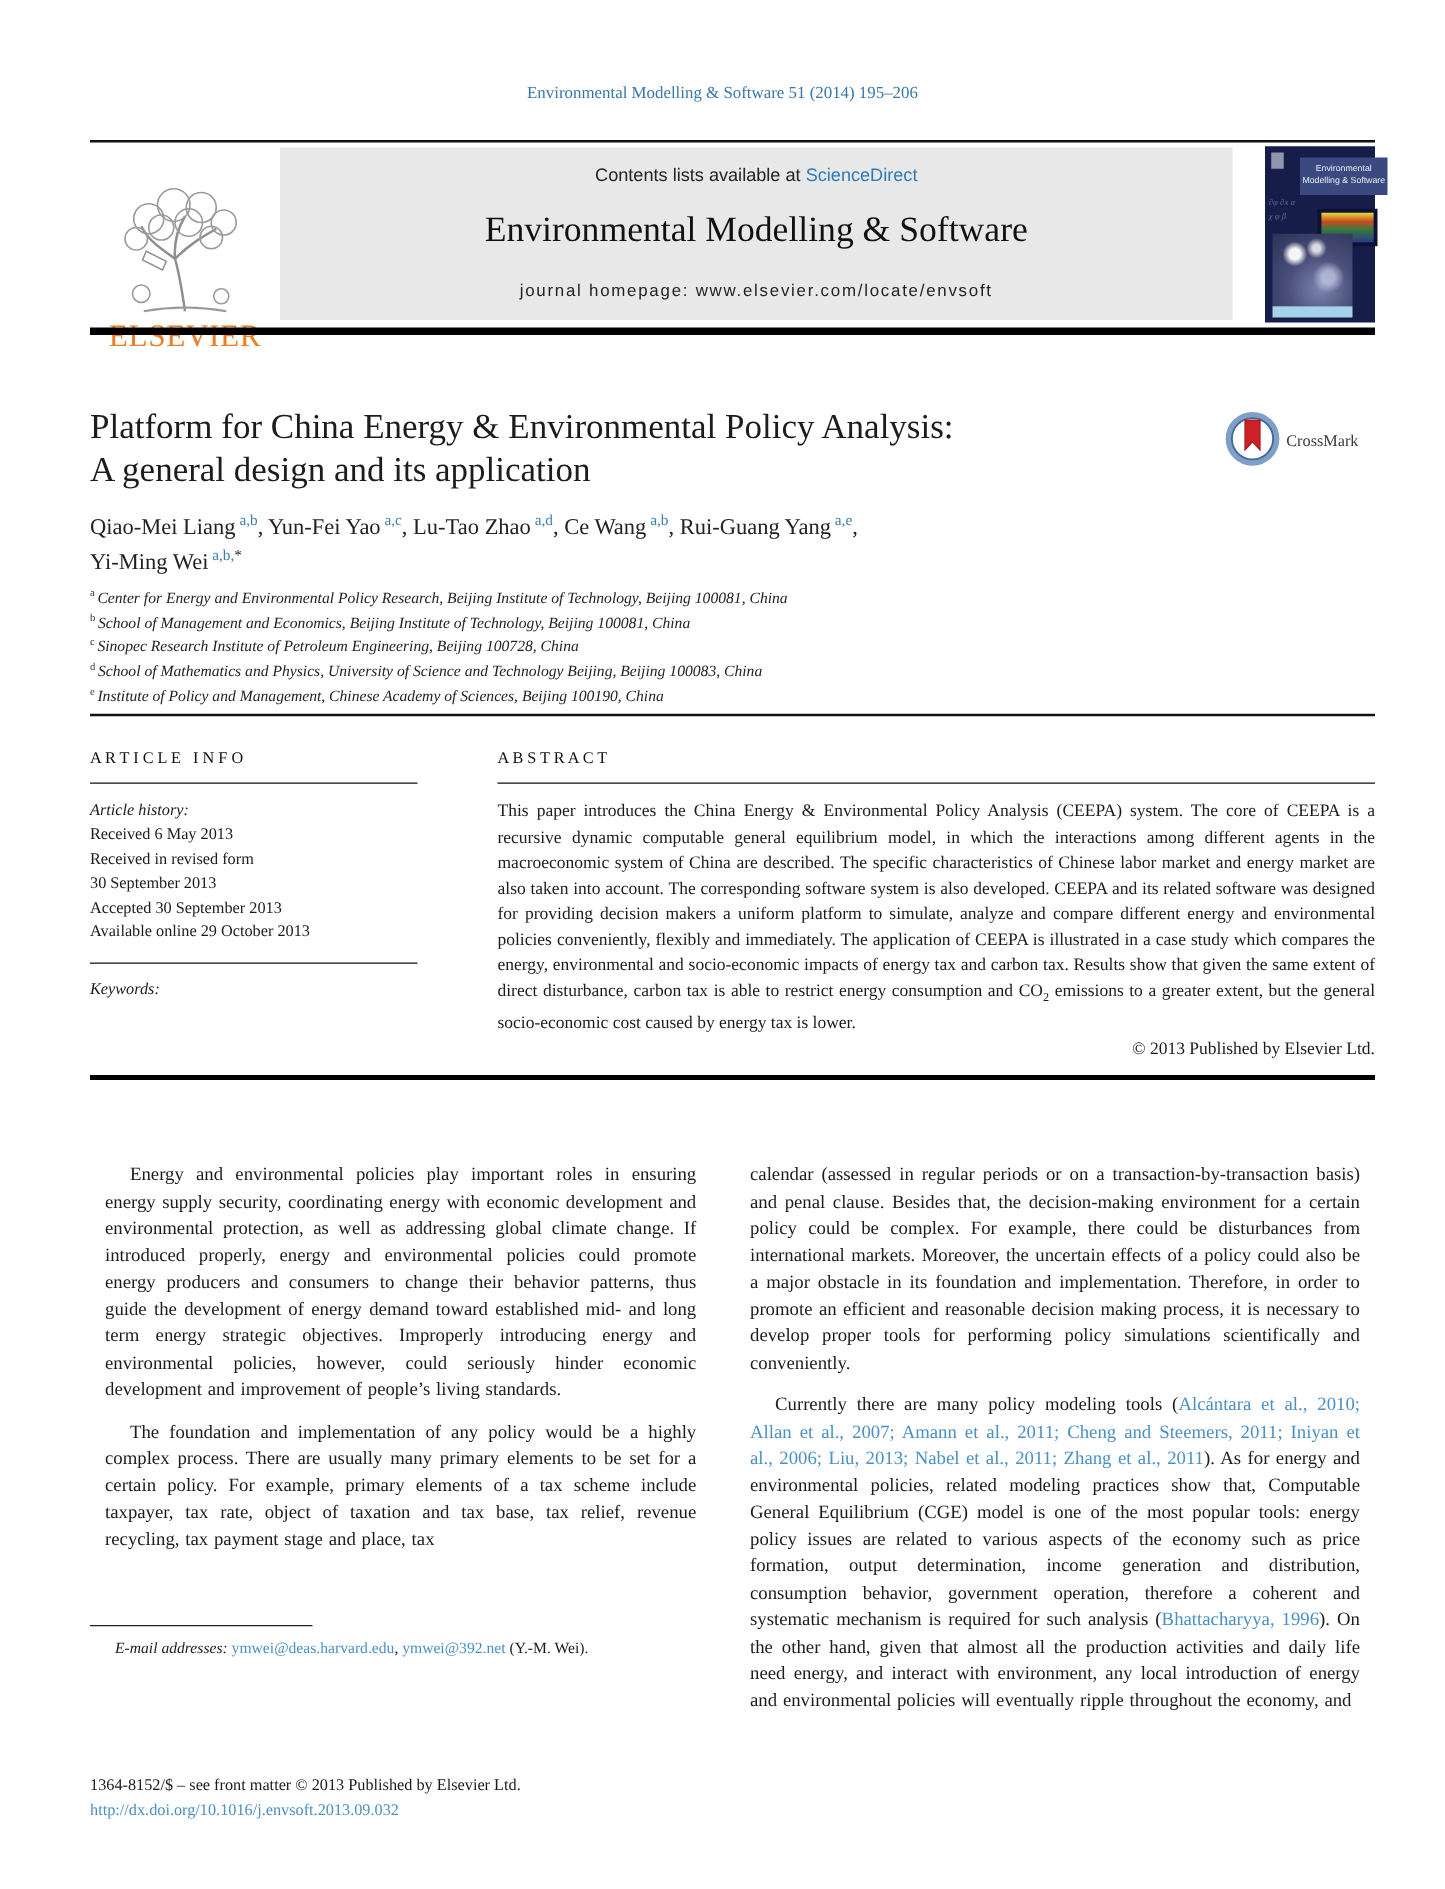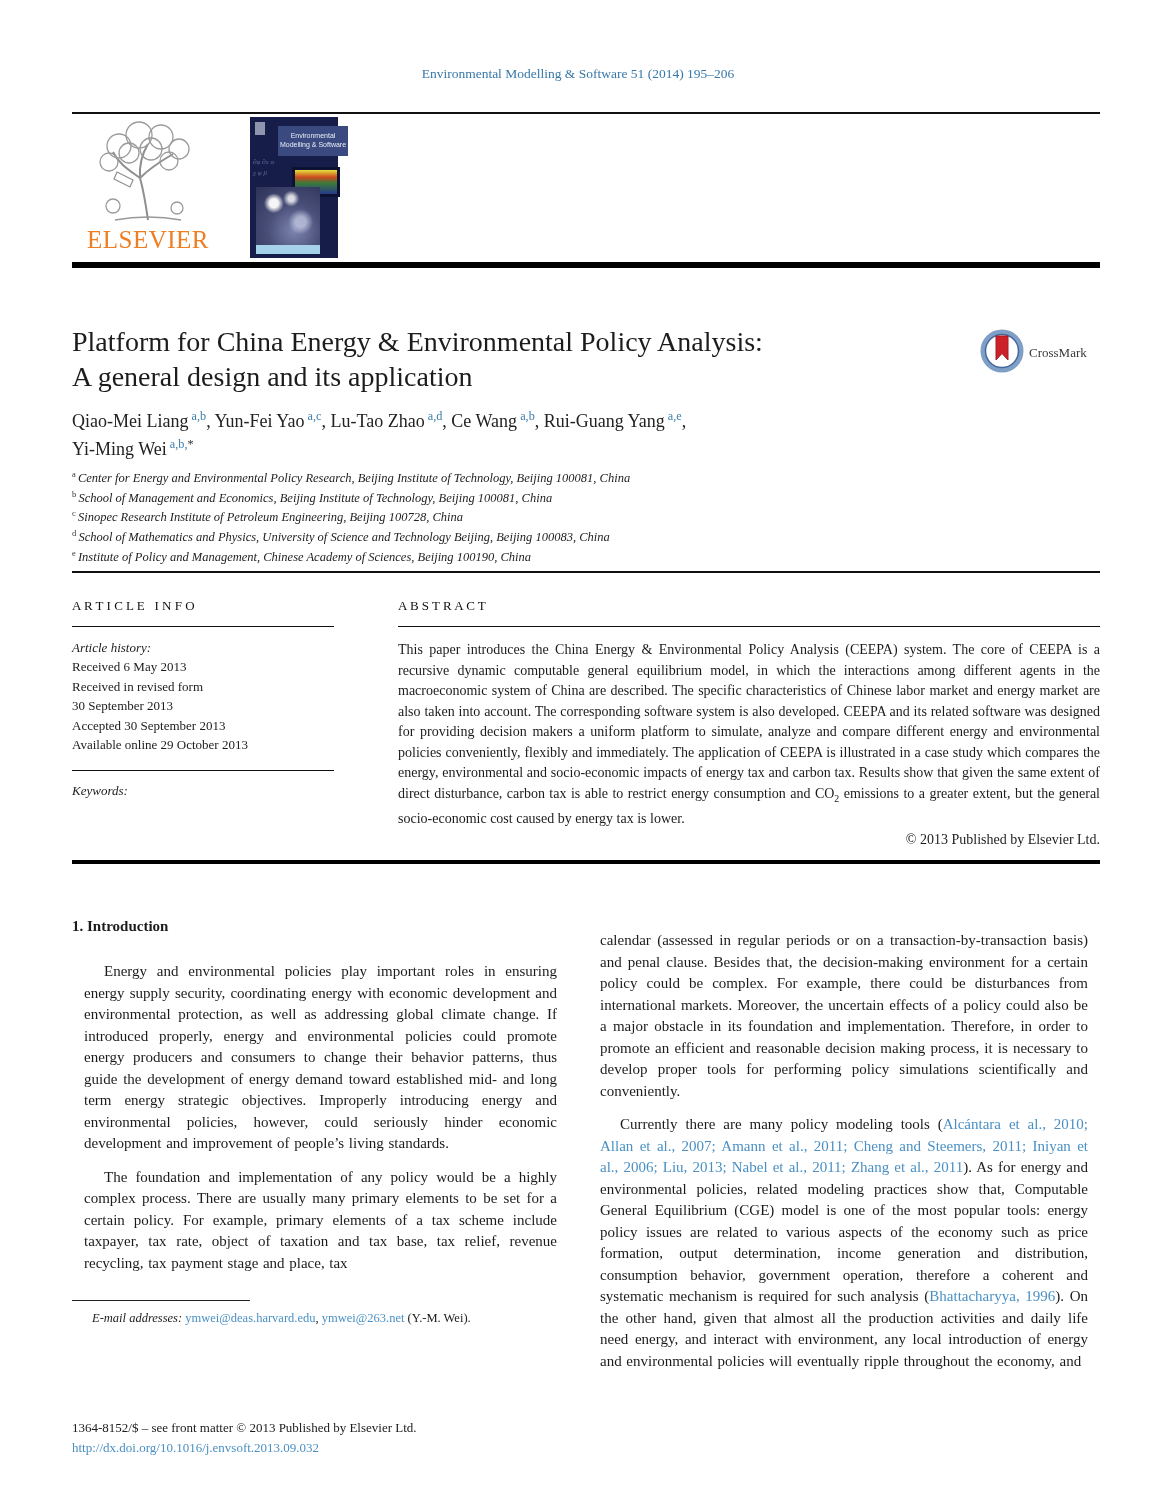--- a/index.html
+++ b/index.html
@@ -6,21 +6,21 @@
   .page{position:relative;width:1156px;height:1511px;background:#ffffff;
         font-family:"Liberation Serif",serif;color:#1b1b1b;overflow:hidden;}
 
   
   .journal-ref{position:absolute;top:66px;left:0;width:100%;text-align:center;
                font-size:13.5px;color:#3878a8;}
 
   
   .masthead{position:absolute;top:112px;left:72px;width:1028px;height:146px;
             border-top:2px solid #111;display:flex;}
-  .elsevier-box{width:152px;position:relative;text-align:center;padding-top:6px;box-sizing:border-box;}
+  .elsevier-box{width:152px;position:relative;text-align:center;padding-top:6px;box-sizing:border-box;margin-top:29px;}
   .elsevier-word{font-size:25px;color:#ef7d22;letter-spacing:.5px;margin-top:-2px;}
   .journal-box{flex:1;background:#e8e8e8;margin-top:4px;height:138px;text-align:center;box-sizing:border-box;}
   .contents-line{padding-top:15px;font-family:"Liberation Sans",sans-serif;font-size:14.5px;color:#222;}
   .sciencedirect{color:#2f7ab8;}
   .journal-title{margin-top:20px;font-size:28.5px;color:#111;}
   .homepage-line{margin-top:24px;font-family:"Liberation Sans",sans-serif;font-size:13.5px;
                  letter-spacing:1.4px;color:#222;}
   .cover-box{width:88px;margin-left:26px;margin-top:3px;height:141px;background:#171d49;position:relative;}
   .cover-band{position:absolute;top:9px;left:28px;width:70px;height:30px;background:#3a4a80;
               color:#e8edf5;font-family:"Liberation Sans",sans-serif;font-size:7px;line-height:1.25;
@@ -111,20 +111,25 @@
             <circle cx="80" cy="41" r="9"></circle>
             <circle cx="24" cy="86" r="7"></circle>
             <circle cx="88" cy="88" r="6"></circle>
           </g>
           <path d="M26 100 Q59 94 92 100" fill="none" stroke="#999" stroke-width="1.6"></path>
           <path d="M28 52 l16 8 l-3 7 l-16 -8 z" fill="#fff" stroke="#8f8f8f" stroke-width="1.2"></path>
         </svg>
       </span>
       <div class="elsevier-word">ELSEVIER</div>
     </div>
+    <div class="journal-box">
+      <div class="contents-line"><span>Contents lists available at </span><span class="sciencedirect">ScienceDirect</span></div>
+      <div class="journal-title">Environmental Modelling &amp; Software</div>
+      <div class="homepage-line">journal homepage: www.elsevier.com/locate/envsoft</div>
+    </div>
     <div class="cover-box">
       <div class="cover-icon"></div>
       <div class="cover-formula">∂φ ∂x α χ φ β</div>
       <div class="cover-band">Environmental Modelling &amp; Software</div>
       <div class="cover-map3d"></div>
       <div class="cover-sat"></div>
       <div class="cover-strip"></div>
     </div>
   </div>
 
@@ -172,33 +177,32 @@
   <div class="abs-col">
     <div class="sec-heading">A B S T R A C T</div>
     <div class="info-rule"></div>
     <div class="abs-text"><span>This paper introduces the China Energy &amp; Environmental Policy Analysis (CEEPA) system. The core of CEEPA is a recursive dynamic computable general equilibrium model, in which the interactions among different agents in the macroeconomic system of China are described. The specific characteristics of Chinese labor market and energy market are also taken into account. The corresponding software system is also developed. CEEPA and its related software was designed for providing decision makers a uniform platform to simulate, analyze and compare different energy and environmental policies conveniently, flexibly and immediately. The application of CEEPA is illustrated in a case study which compares the energy, environmental and socio-economic impacts of energy tax and carbon tax. Results show that given the same extent of direct disturbance, carbon tax is able to restrict energy consumption and CO</span><span class="sub">2</span><span> emissions to a greater extent, but the general socio-economic cost caused by energy tax is lower.</span></div>
     <div class="abs-copyright">© 2013 Published by Elsevier Ltd.</div>
   </div>
 
   <div class="rule-thick2"></div>
 
   <div class="body-left">
-    <p class="sec1-heading">1.  Introduction</p>
     <p class="bpara indent">Energy and environmental policies play important roles in ensuring energy supply security, coordinating energy with economic development and environmental protection, as well as addressing global climate change. If introduced properly, energy and environmental policies could promote energy producers and consumers to change their behavior patterns, thus guide the development of energy demand toward established mid- and long term energy strategic objectives. Improperly introducing energy and environmental policies, however, could seriously hinder economic development and improvement of people’s living standards.</p>
     <p class="bpara indent">The foundation and implementation of any policy would be a highly complex process. There are usually many primary elements to be set for a certain policy. For example, primary elements of a tax scheme include taxpayer, tax rate, object of taxation and tax base, tax relief, revenue recycling, tax payment stage and place, tax</p>
   </div>
 
   <div class="body-right">
     <p class="bpara">calendar (assessed in regular periods or on a transaction-by-transaction basis) and penal clause. Besides that, the decision-making environment for a certain policy could be complex. For example, there could be disturbances from international markets. Moreover, the uncertain effects of a policy could also be a major obstacle in its foundation and implementation. Therefore, in order to promote an efficient and reasonable decision making process, it is necessary to develop proper tools for performing policy simulations scientifically and conveniently.</p>
     <p class="bpara indent"><span>Currently there are many policy modeling tools (</span><span class="link">Alcántara et al., 2010; Allan et al., 2007; Amann et al., 2011; Cheng and Steemers, 2011; Iniyan et al., 2006; Liu, 2013; Nabel et al., 2011; Zhang et al., 2011</span><span>). As for energy and environmental policies, related modeling practices show that, Computable General Equilibrium (CGE) model is one of the most popular tools: energy policy issues are related to various aspects of the economy such as price formation, output determination, income generation and distribution, consumption behavior, government operation, therefore a coherent and systematic mechanism is required for such analysis (</span><span class="link">Bhattacharyya, 1996</span><span>). On the other hand, given that almost all the production activities and daily life need energy, and interact with environment, any local introduction of energy and environmental policies will eventually ripple throughout the economy, and</span></p>
   </div>
 
   <div class="footnote">
     <div class="footnote-rule"></div>
-    <p class="fn2"><span class="italic">E-mail addresses: </span><span class="link">ymwei@deas.harvard.edu</span><span>, </span><span class="link">ymwei@263.net</span><span> (Y.-M. Wei).</span></p>
+    <p class="fn2"><span class="italic">E-mail addresses: </span><span class="link">ymwei@deas.harvard.edu</span><span>, </span><span class="link">ymwei@392.net</span><span> (Y.-M. Wei).</span></p>
   </div>
 
   <div class="footer">
     <div>1364-8152/$ – see front matter © 2013 Published by Elsevier Ltd.</div>
     <div class="link">http://dx.doi.org/10.1016/j.envsoft.2013.09.032</div>
   </div>
 
 </div>
 
 </body></html>

